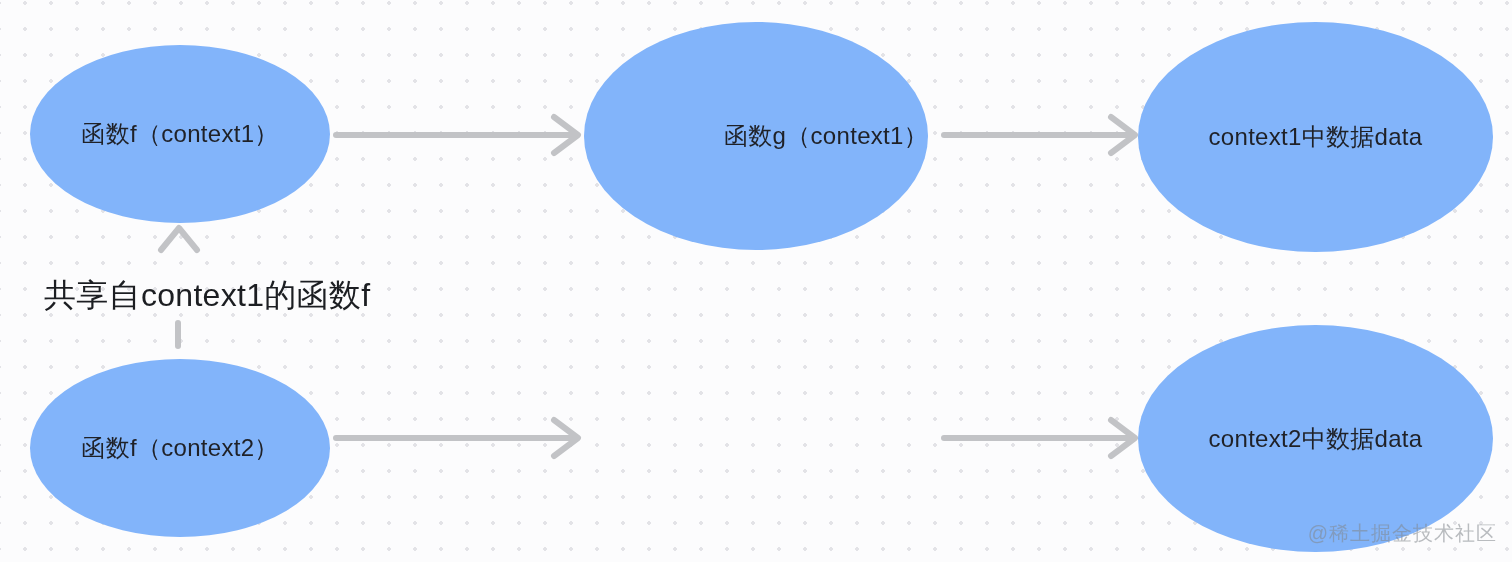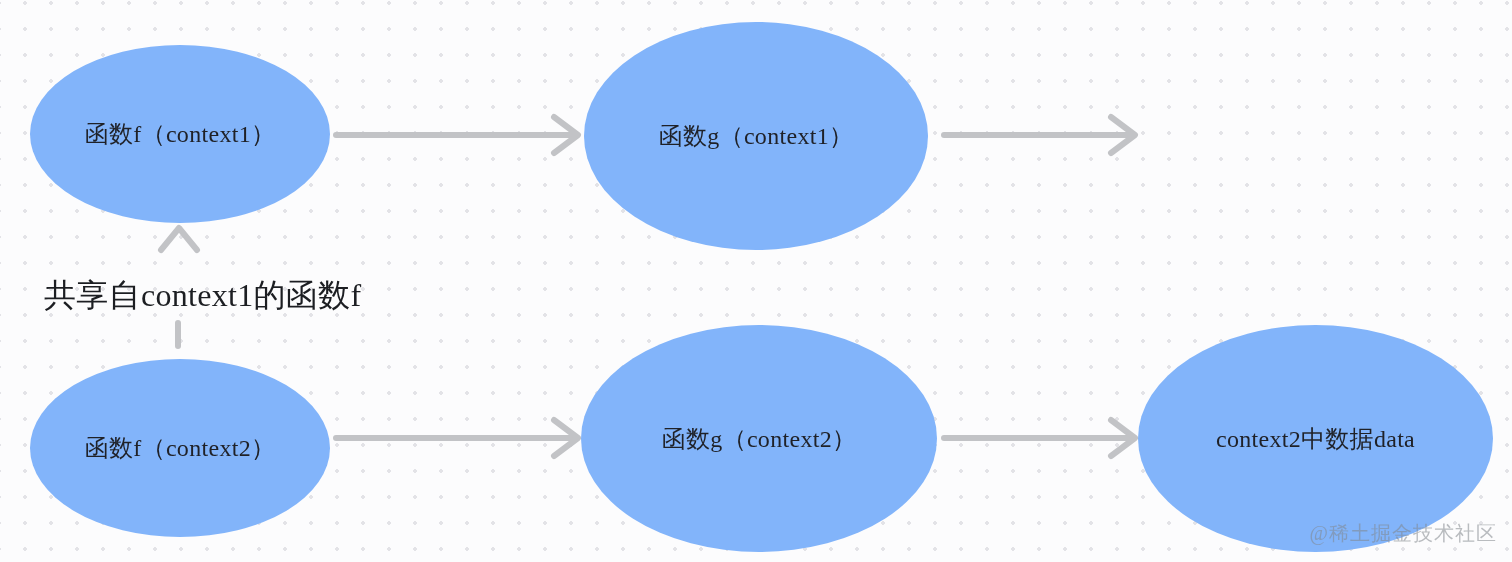--- a/index.html
+++ b/index.html
@@ -10,37 +10,36 @@
   }
   .canvas {
     position: relative;
     width: 1512px;
     height: 562px;
     overflow: hidden;
     background-color: #fcfcfd;
     background-image: radial-gradient(circle, #e3e3e7 1.6px, transparent 1.7px);
     background-size: 26px 26px;
     background-position: 12px 16px;
-    font-family: Liberation Serif, serif;
   }
   .node {
     position: absolute;
     background: #82b4fa;
     border-radius: 50%;
     display: flex;
     align-items: center;
     justify-content: center;
     color: #1f2127;
     font-size: 24px;
     letter-spacing: 0.3px;
     text-align: center;
     white-space: nowrap;
   }
   .node-f-context1    { left: 30px;   top: 45px;  width: 300px; height: 178px; }
-  .node-g-context1    { left: 584px;  top: 22px;  width: 344px; height: 228px; }
+  .node-g-context1    { left: 584px;  top: 22px;  width: 344px; height: 228px; justify-content: flex-end; }
   .node-data-context1 { left: 1138px; top: 22px;  width: 355px; height: 230px; }
   .node-f-context2    { left: 30px;   top: 359px; width: 300px; height: 178px; }
   .node-g-context2    { left: 581px;  top: 325px; width: 356px; height: 227px; }
   .node-data-context2 { left: 1138px; top: 325px; width: 355px; height: 227px; text-align: center; }
 
   .edges-layer {
     position: absolute;
     left: 0; top: 0;
     width: 1512px;
     height: 562px;
@@ -104,25 +103,25 @@
       <line x1="178" y1="323" x2="178" y2="346"></line>
     </g>
   </svg>
 
   <div class="node node-f-context1">
     <span>函数f（context1）</span>
   </div>
   <div class="node node-g-context1">
     <span>函数g（context1）</span>
   </div>
+  <div class="node node-data-context1">
+    <span>context1中数据data</span>
+  </div>
   <div class="node node-f-context2">
     <span>函数f（context2）</span>
-  </div>
-  <div class="node node-g-context2">
-    <span>函数g（context2）</span>
   </div>
   <div class="node node-data-context2">
     <span>context2中数据data</span>
   </div>
 
   <div class="edge-label">共享自context1的函数f</div>
 
   <div class="watermark">@稀土掘金技术社区</div>
 
 </div>

